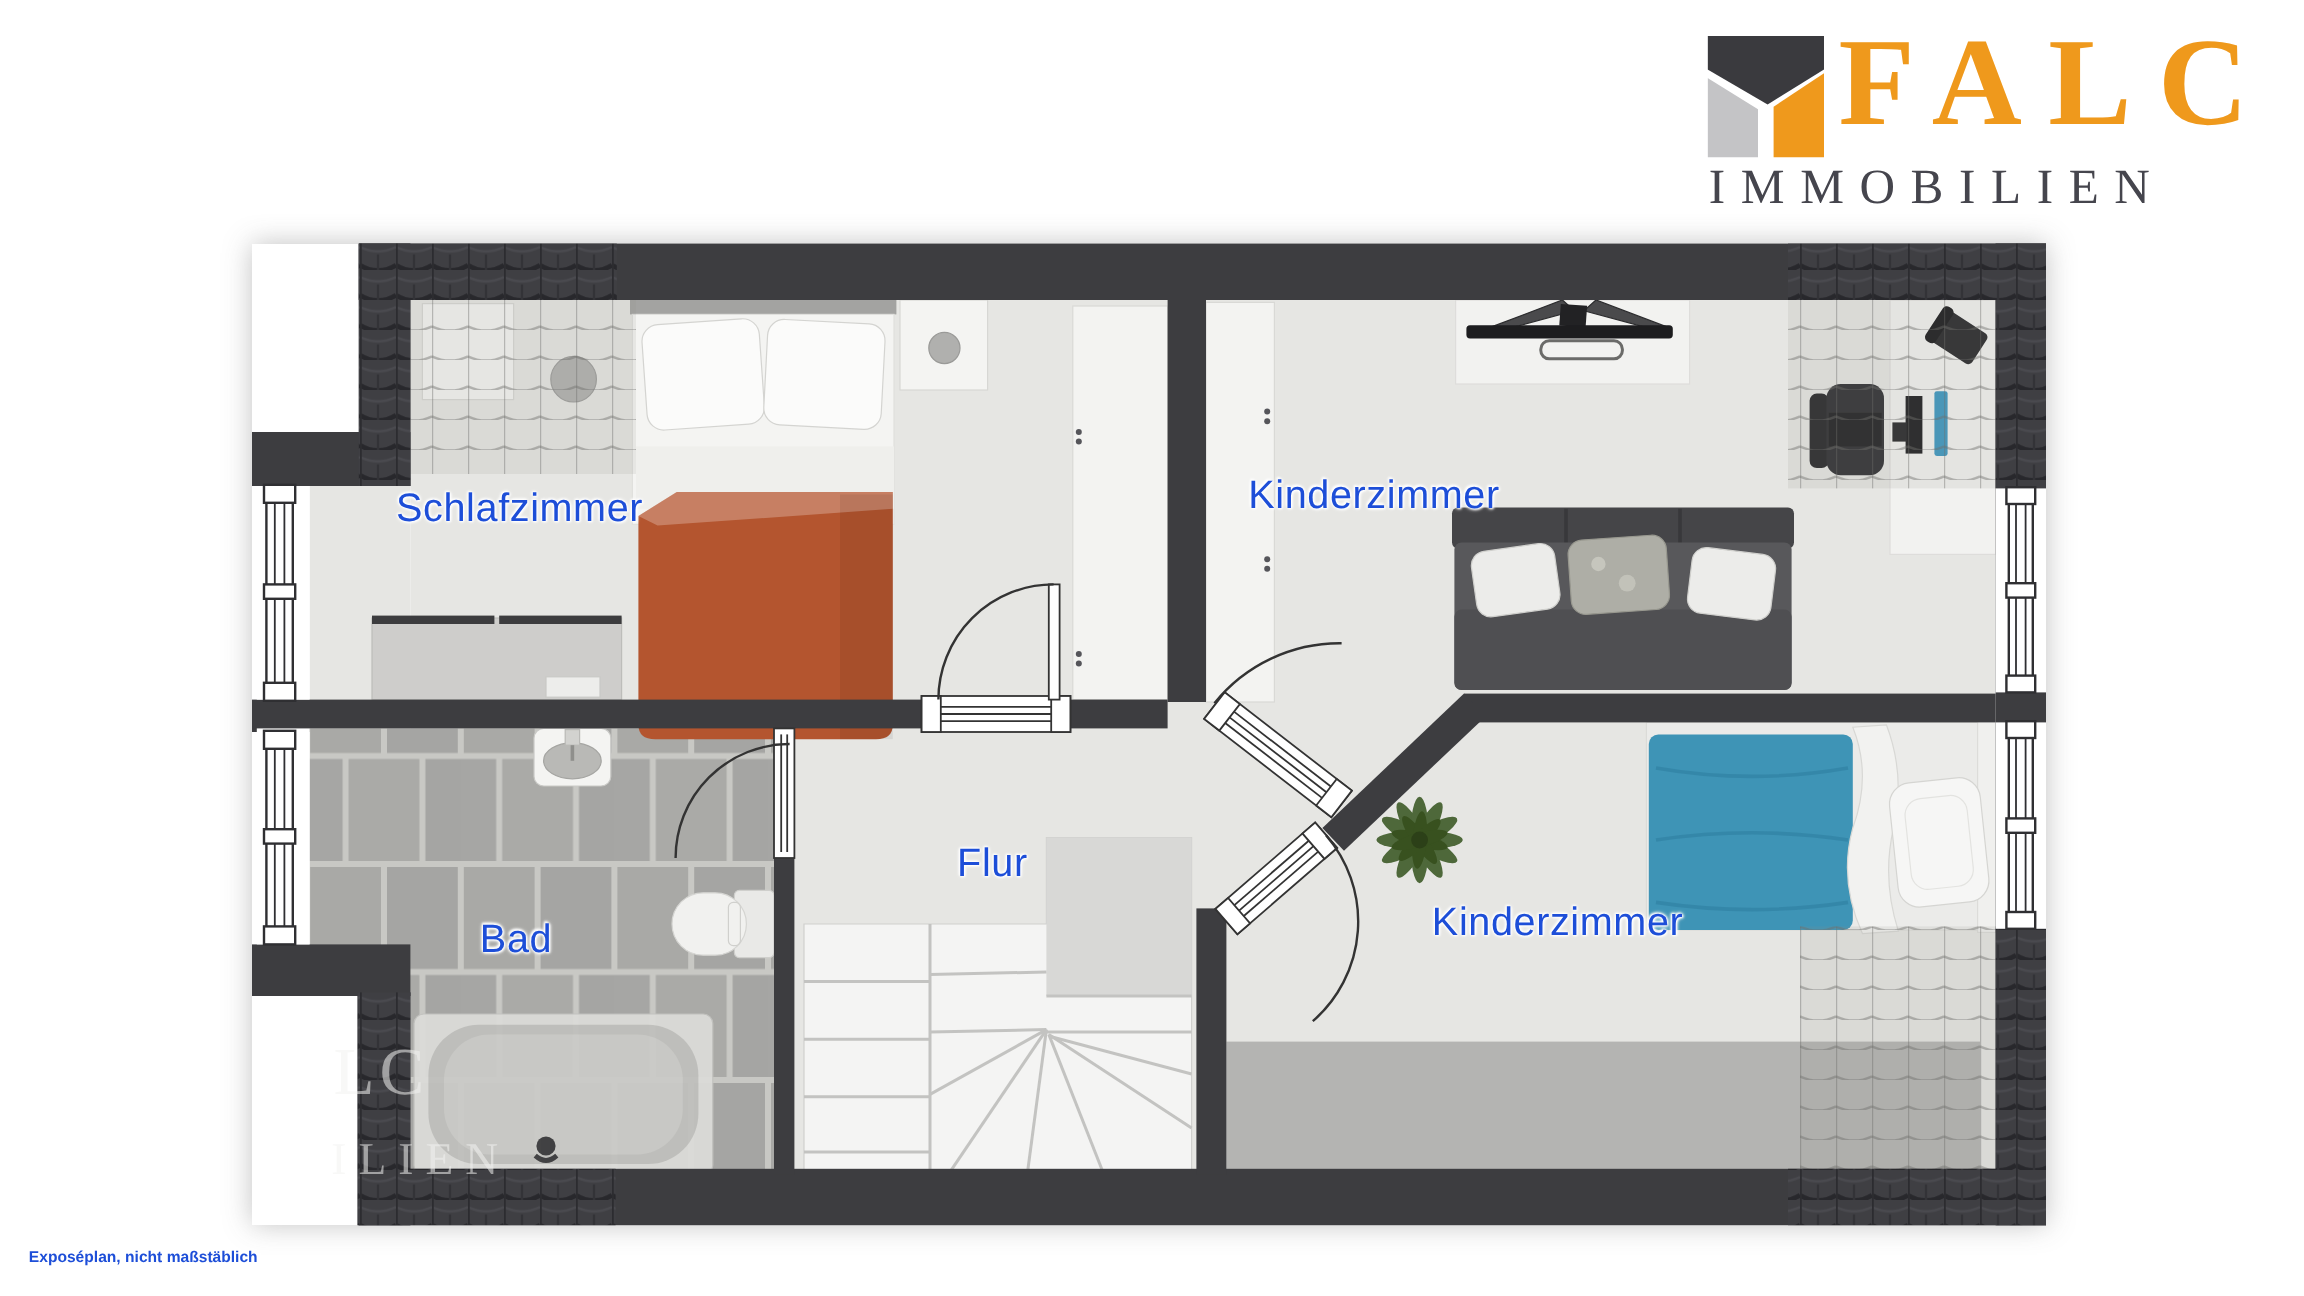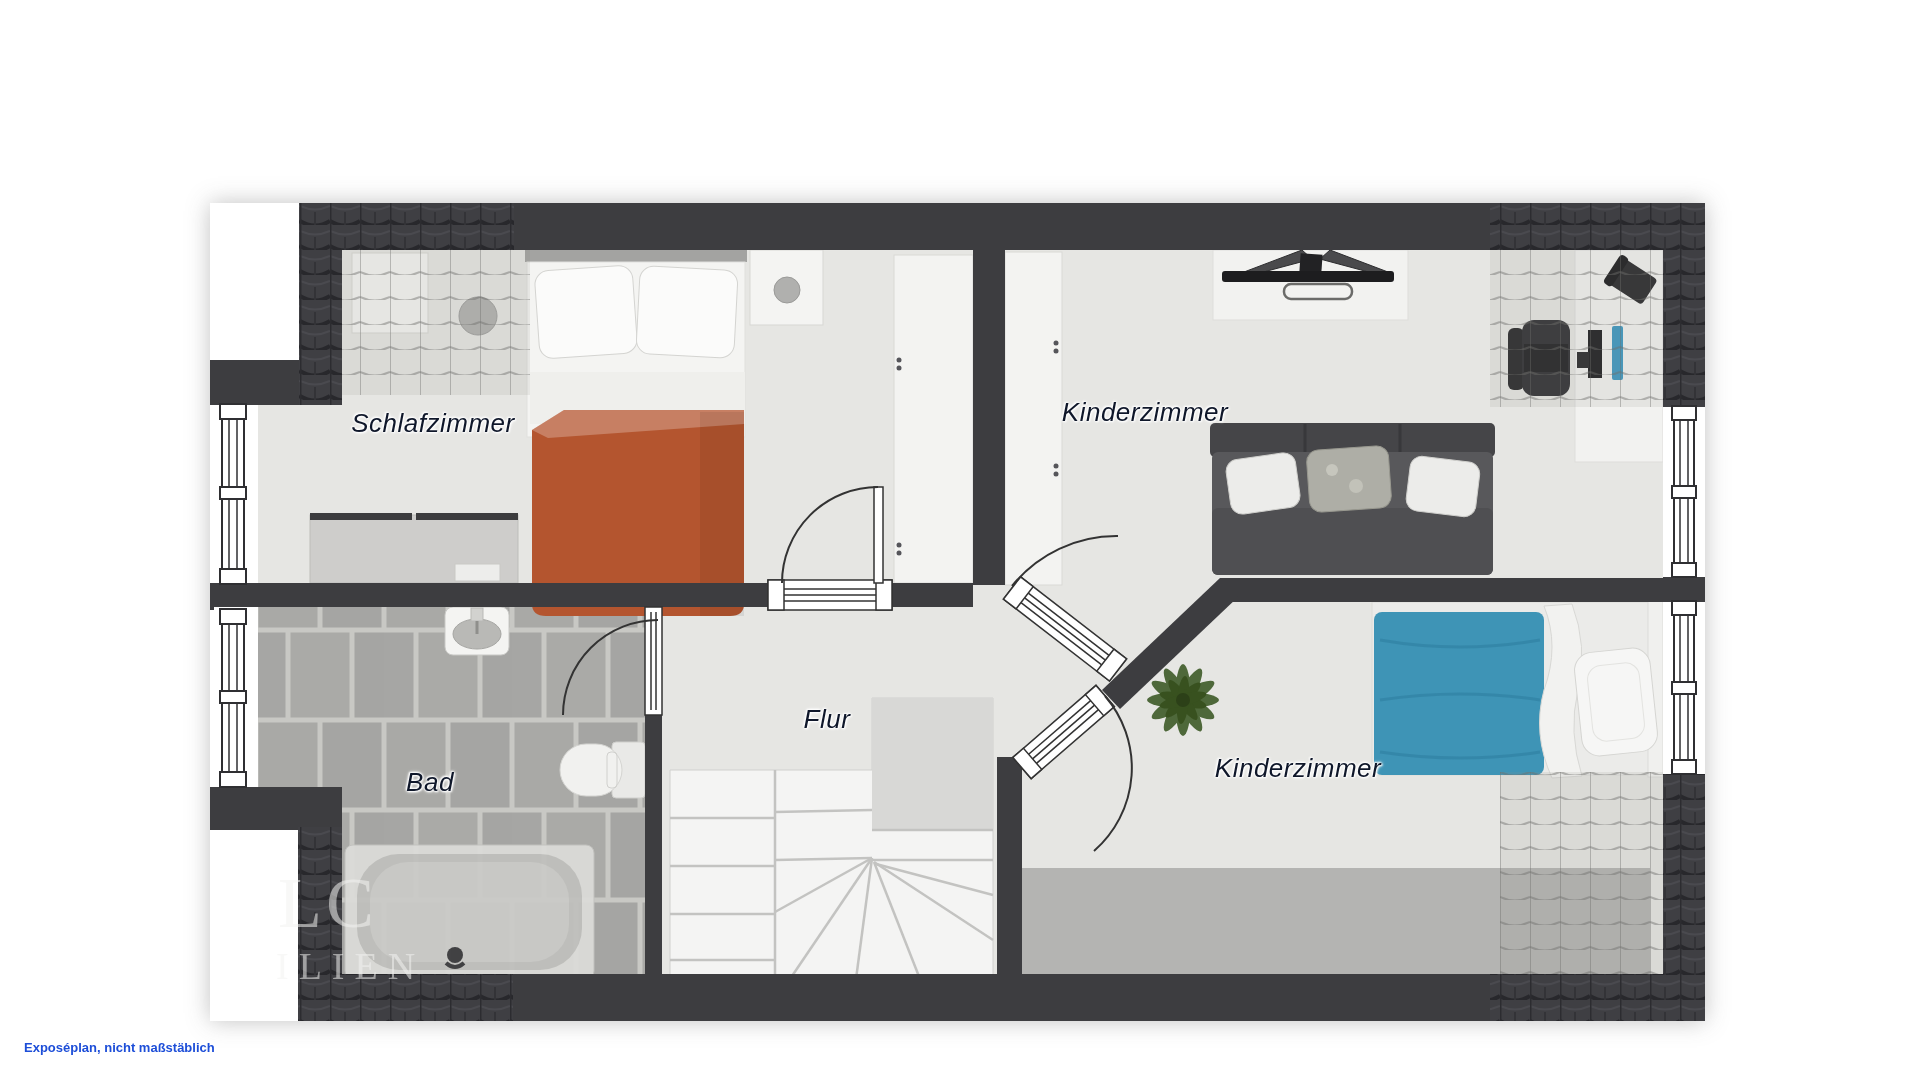--- a/index.html
+++ b/index.html
@@ -1,37 +1,37 @@
 <!DOCTYPE html>
 <html><head>
 <meta charset="utf-8">
 <style>
   html,body{margin:0;padding:0;background:#ffffff;width:1920px;height:1080px;overflow:hidden;}
   body{font-family:"Liberation Sans", sans-serif;position:relative;}
   .stage{position:absolute;left:0;top:0;width:1920px;height:1080px;}
   .plan-shadow{position:absolute;left:210px;top:203px;width:1495px;height:818px;
     box-shadow:0 0 22px rgba(80,80,80,.35);}
   svg.plan{position:absolute;left:0;top:0;}
-  .room-label{position:absolute;transform:translate(-50%,-50%);font-size:26px;color:#0f172a;
+  .room-label{position:absolute;transform:translate(-50%,-50%);font-size:33px;color:#1d4ed8;
     white-space:nowrap;letter-spacing:.5px;
-    text-shadow:0 0 2px #fff,0 0 3px #fff,0 0 4px #fff,1px 1px 2px #fff,-1px -1px 2px #fff;font-style:italic;}
+    text-shadow:0 0 2px #fff,0 0 3px #fff,0 0 4px #fff,1px 1px 2px #fff,-1px -1px 2px #fff;}
   .lbl-schlafzimmer{left:433px;top:423px;}
   .lbl-kinderzimmer-top{left:1145px;top:412px;}
   .lbl-bad{left:430px;top:782px;}
   .lbl-flur{left:827px;top:719px;}
   .lbl-kinderzimmer-bottom{left:1298px;top:768px;}
   .logo{position:absolute;left:1410px;top:14px;width:500px;height:160px;}
   .logo-mark{position:absolute;left:13px;top:16px;}
   .logo-brand{position:absolute;left:122px;top:-2px;font-family:"Liberation Serif", serif;
     font-weight:bold;font-size:104px;line-height:1.1;color:#ef991c;letter-spacing:22px;}
   .logo-sub{position:absolute;left:14px;top:117px;font-family:"Liberation Serif", serif;
     font-size:41px;color:#45454d;letter-spacing:13px;white-space:nowrap;}
   .watermark{position:absolute;color:rgba(242,242,240,.55);font-family:"Liberation Serif", serif;
     pointer-events:none;}
-  .wm-large{left:278px;top:862px;font-size:72px;letter-spacing:4px;}
+  .wm-large{left:278px;top:862px;font-size:56px;letter-spacing:4px;}
   .wm-small{left:276px;top:944px;font-size:38px;letter-spacing:10px;}
   .footer-note{position:absolute;left:24px;top:1040px;font-size:13px;font-weight:bold;color:#1d4ed8;}
 </style>
 </head>
 <body>
 
 <div class="stage">
 
   <div class="plan-shadow"></div>
 
@@ -345,15 +345,24 @@
 
   <div class="room-label lbl-schlafzimmer">Schlafzimmer</div>
   <div class="room-label lbl-kinderzimmer-top">Kinderzimmer</div>
   <div class="room-label lbl-bad">Bad</div>
   <div class="room-label lbl-flur">Flur</div>
   <div class="room-label lbl-kinderzimmer-bottom">Kinderzimmer</div>
 
   <div class="watermark wm-large">LC</div>
   <div class="watermark wm-small">ILIEN</div>
 
+  <div class="logo">
+    <svg class="logo-mark" width="99" height="102" viewBox="0 0 99 102">
+      <polygon points="0,0 97,0 97,28 50,57 0,28" fill="#3a3a3e"></polygon>
+      <polygon points="0,35 42,61 42,101 0,101" fill="#c4c4c6"></polygon>
+      <polygon points="97,31 55,59 55,101 97,101" fill="#ef991c"></polygon>
+    </svg>
+    <div class="logo-brand">FALC</div>
+    <div class="logo-sub">IMMOBILIEN</div>
+  </div>
 
   <div class="footer-note">Exposéplan, nicht maßstäblich</div>
 </div>
 
 </body></html>

